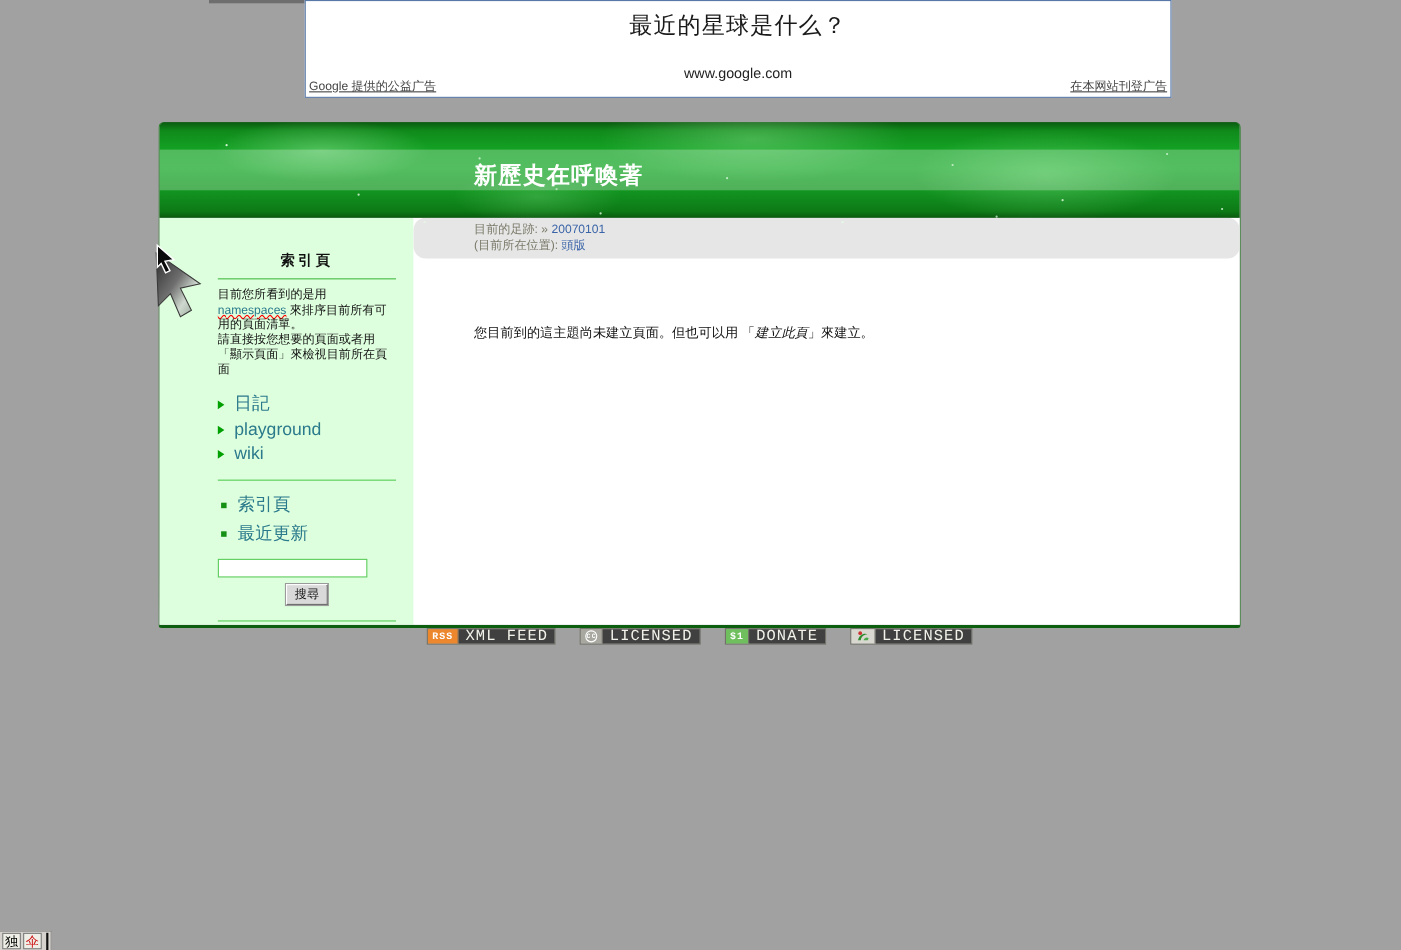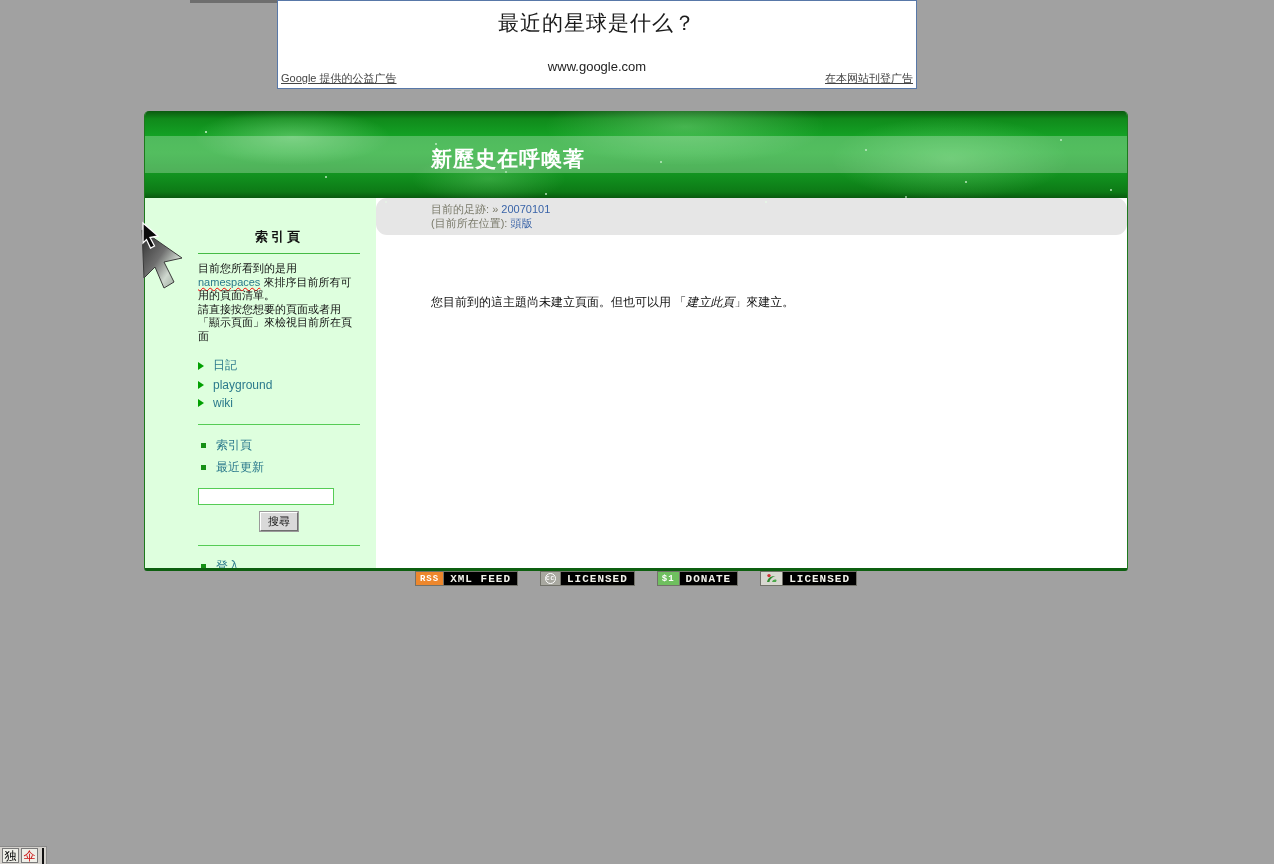--- a/index.html
+++ b/index.html
@@ -6,21 +6,21 @@
   html,body { width:1274px; height:864px; }
   body {
     position:relative;
     background:#a1a1a1;
     font-family:"Liberation Sans", sans-serif;
     overflow:hidden;
   }
 
   
   .ad-box {
-    position:absolute; left:277px; top:0; width:640px; height:89px;
+    position:absolute; left:277px; top:0; width:788px; height:89px;
     background:#ffffff; border:1px solid #5878a8;
   }
   .ad-headline {
     margin-top:8px; text-align:center; font-size:21px; color:#1a1a1a;
     letter-spacing:1px; cursor:pointer;
   }
   .ad-url {
     margin-top:22px; text-align:center; font-size:13px; color:#222222;
   }
   .ad-provider {
@@ -89,21 +89,21 @@
   .nav-list { list-style:none; margin-top:14px; }
   .nav-list li { display:flex; align-items:center; margin-bottom:4px; }
   .tri {
     width:0; height:0; border-left:6px solid #00a000;
     border-top:4px solid transparent; border-bottom:4px solid transparent;
     margin-right:9px; flex-shrink:0;
   }
   .sq {
     width:5px; height:5px; background:#159015; margin:0 10px 0 3px; flex-shrink:0;
   }
-  .side-link { font-size:12px; color:#2b7a8c; cursor:pointer; }
+  .side-link { font-size:16px; color:#2b7a8c; cursor:pointer; }
   .side-hr { border:0; border-top:1px solid #55cc55; margin:14px 0 12px 0; }
   .tool-list { list-style:none; margin-top:2px; }
   .tool-list li { display:flex; align-items:center; margin-bottom:5px; }
   .search-input {
     width:136px; height:17px; margin-top:7px; border:1px solid #55cc55;
     background:#ffffff; font-size:11px; padding:0 3px; outline:none;
   }
   .search-btn-row { text-align:center; margin-top:6px; }
   .search-btn {
     font-size:11px; color:#111; background:#d9d9d9;
@@ -133,22 +133,22 @@
   .badge {
     display:flex; height:15px; border:1px solid #72726a; cursor:pointer;
     font-family:"Liberation Mono","DejaVu Sans Mono", monospace;
   }
   .badge-left {
     display:flex; align-items:center; padding:0 4px; font-size:9px;
     font-weight:bold; color:#ffffff; letter-spacing:1px;
     border-right:1px solid #72726a;
   }
   .badge-right {
-    display:flex; align-items:center; padding:0 6px; font-size:11px;
-    letter-spacing:1px; color:#f2f2ea; background:#000000; font-weight:bold;
+    display:flex; align-items:center; padding:0 6px; font-size:14px;
+    letter-spacing:1px; color:#f2f2ea; background:#404040; font-weight:normal;
   }
   .bl-rss { background:#ed872d; }
   .bl-cc { background:#a8a8a0; }
   .bl-dollar { background:#6fbf5f; }
   .bl-dw { background:#d8d8d0; }
   .cc-circle {
     width:11px; height:11px; border:1px solid #ffffff; border-radius:50%;
     display:flex; align-items:center; justify-content:center;
     font-size:6px; color:#ffffff; font-weight:bold;
   }

